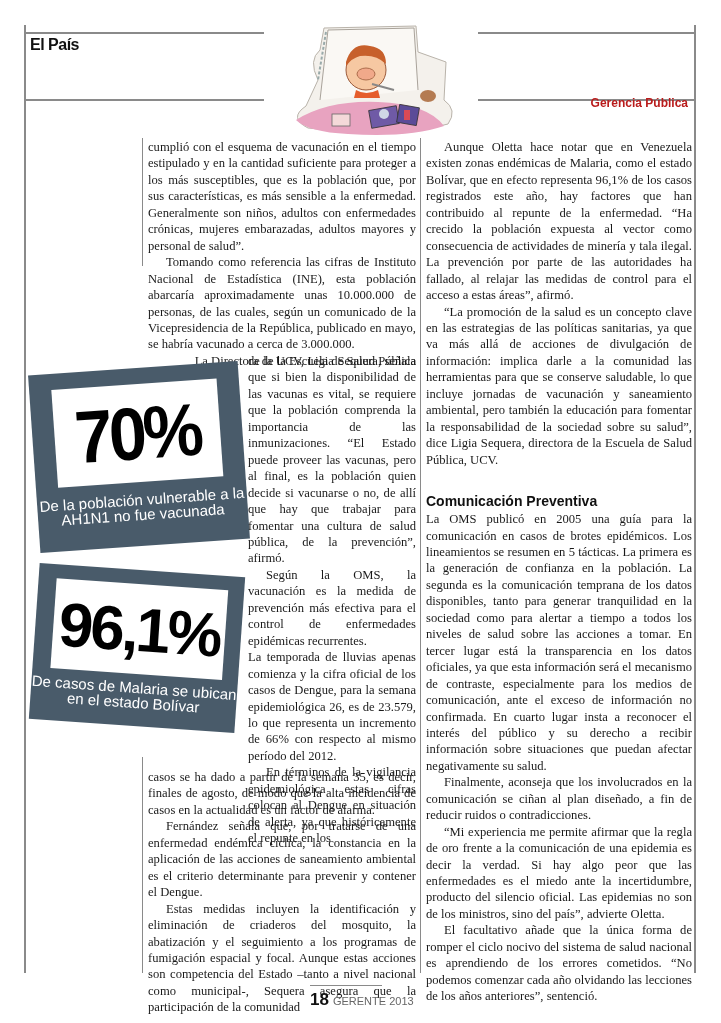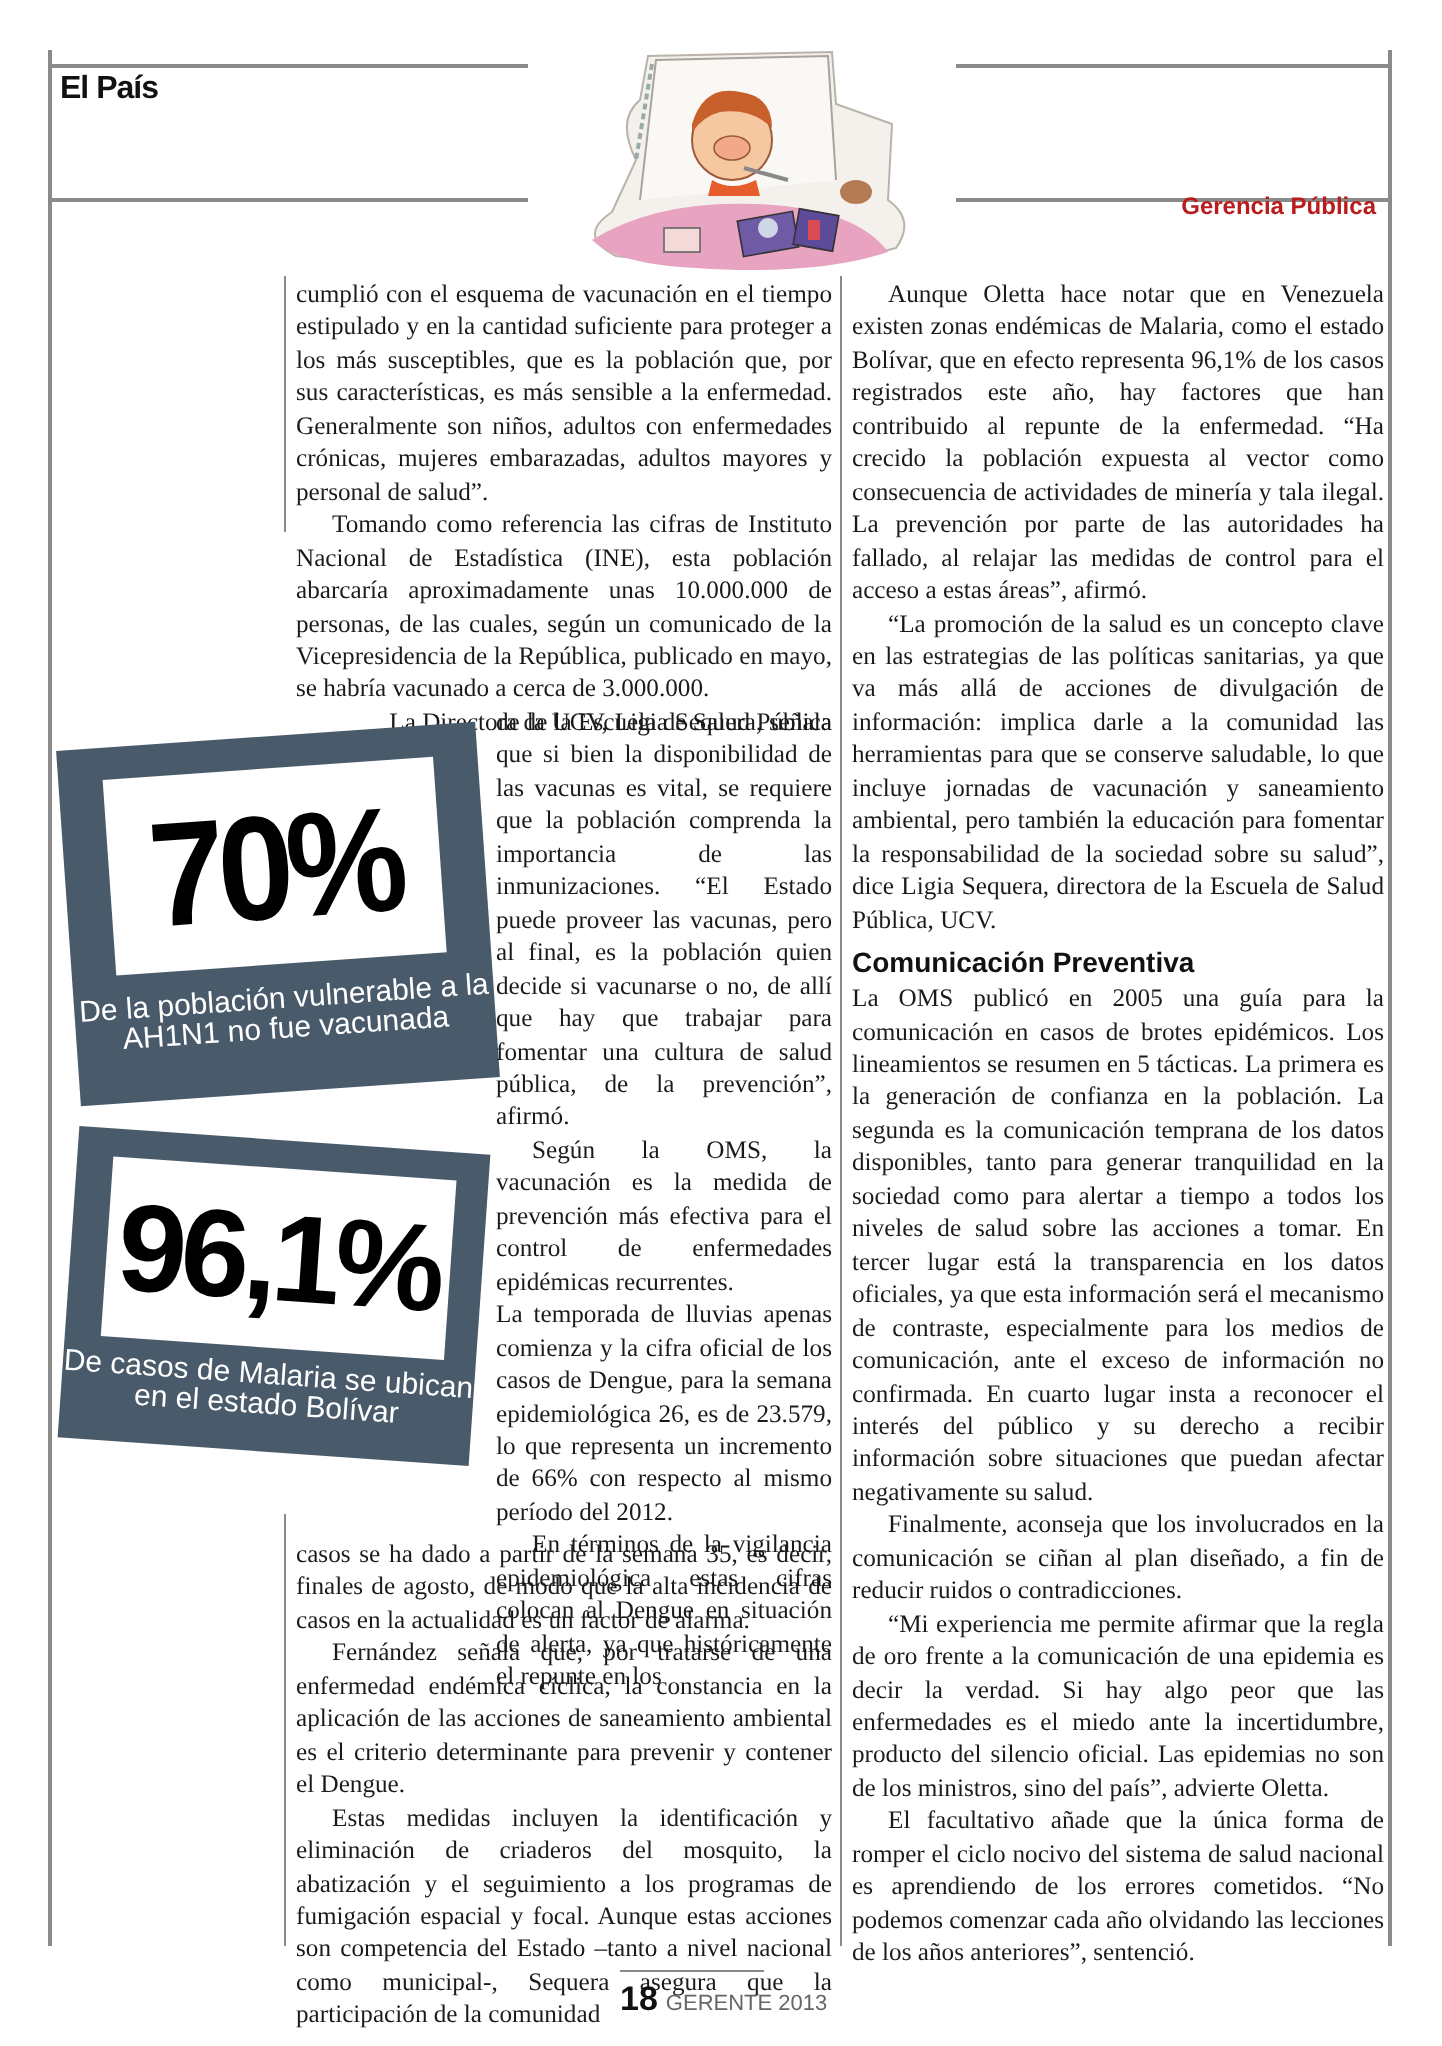--- a/index.html
+++ b/index.html
@@ -116,21 +116,21 @@
 
 <div class="col" id="col1c">
   <p class="noindent">casos se ha dado a partir de la semana 35, es decir, finales de agosto, de modo que la alta incidencia de casos en la actualidad es un factor de alarma.</p>
   <p>Fernández señala que, por tratarse de una enfermedad endémica cíclica, la constancia en la aplicación de las acciones de saneamiento ambiental es el criterio determinante para prevenir y contener el Dengue.</p>
   <p>Estas medidas incluyen la identificación y eliminación de criaderos del mosquito, la abatización y el seguimiento a los programas de fumigación espacial y focal. Aunque estas acciones son competencia del Estado –tanto a nivel nacional como municipal-, Sequera asegura que la participación de la comunidad</p>
 </div>
 
 <div class="col" id="col2">
   <p>Aunque Oletta hace notar que en Venezuela existen zonas endémicas de Malaria, como el estado Bolívar, que en efecto representa 96,1% de los casos registrados este año, hay factores que han contribuido al repunte de la enfermedad. “Ha crecido la población expuesta al vector como consecuencia de actividades de minería y tala ilegal. La prevención por parte de las autoridades ha fallado, al relajar las medidas de control para el acceso a estas áreas”, afirmó.</p>
   <p>“La promoción de la salud es un concepto clave en las estrategias de las políticas sanitarias, ya que va más allá de acciones de divulgación de información: implica darle a la comunidad las herramientas para que se conserve saludable, lo que incluye jornadas de vacunación y saneamiento ambiental, pero también la educación para fomentar la responsabilidad de la sociedad sobre su salud”, dice Ligia Sequera, directora de la Escuela de Salud Pública, UCV.</p>
-  <h2 style="margin-top:4px;">Comunicación Preventiva</h2>
+  <h2 style="margin-top:24px;">Comunicación Preventiva</h2>
   <p class="noindent">La OMS publicó en 2005 una guía para la comunicación en casos de brotes epidémicos. Los lineamientos se resumen en 5 tácticas. La primera es la generación de confianza en la población. La segunda es la comunicación temprana de los datos disponibles, tanto para generar tranquilidad en la sociedad como para alertar a tiempo a todos los niveles de salud sobre las acciones a tomar.  En tercer lugar está la transparencia en los datos oficiales, ya que esta información será el mecanismo de contraste, especialmente para los medios de comunicación, ante el exceso de información no confirmada. En cuarto lugar insta a reconocer el interés del público y su derecho a recibir información sobre situaciones que puedan afectar negativamente su salud.</p>
   <p>Finalmente, aconseja que los involucrados en la comunicación se ciñan al plan diseñado, a fin de reducir ruidos o contradicciones.</p>
   <p>“Mi experiencia me permite afirmar que la regla de oro frente a la comunicación de una epidemia es decir la verdad. Si hay algo peor que las enfermedades es el miedo ante la incertidumbre, producto del silencio oficial. Las epidemias no son de los ministros, sino del país”, advierte Oletta.</p>
   <p><span>El facultativo añade que la única forma de romper el ciclo nocivo del sistema de salud nacional es aprendiendo de los errores cometidos. “No podemos comenzar cada año olvidando las lecciones de los años anteriores”, sentenció.</span> </p>
 
 </div>
 
 <div class="hline" style="left:310px; top:985px; width:72px; height:1px;"></div>
 <div class="footer">
   <span class="num">18</span><span>GERENTE 2013</span>

